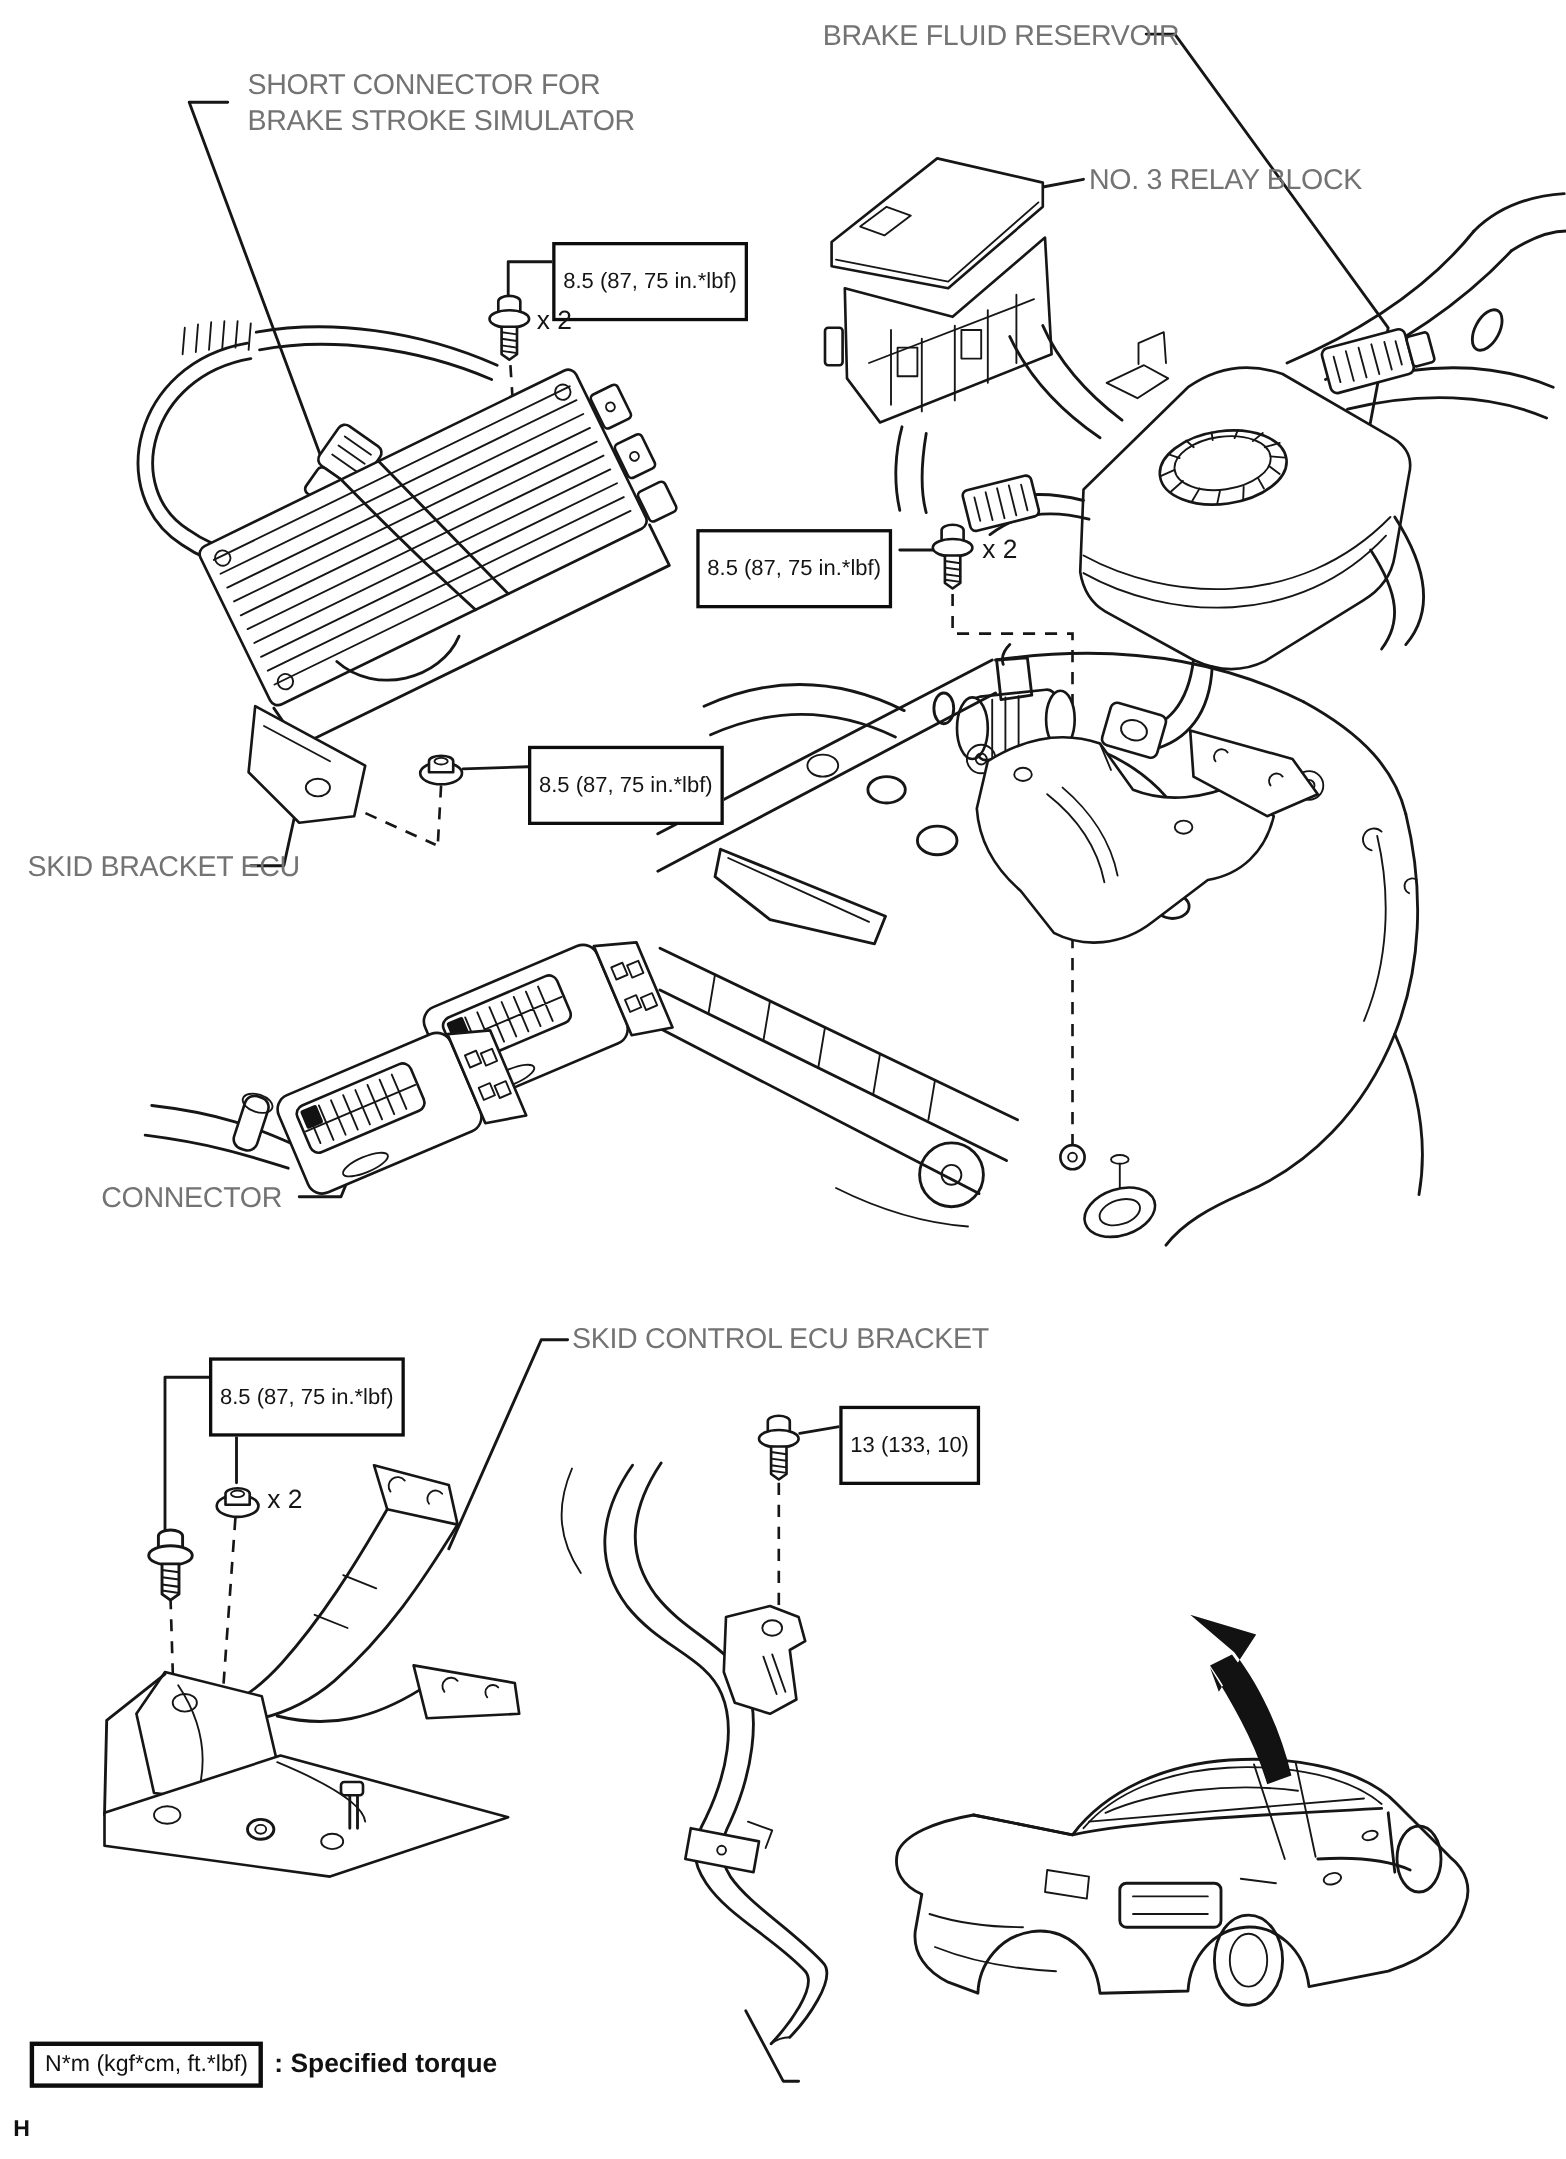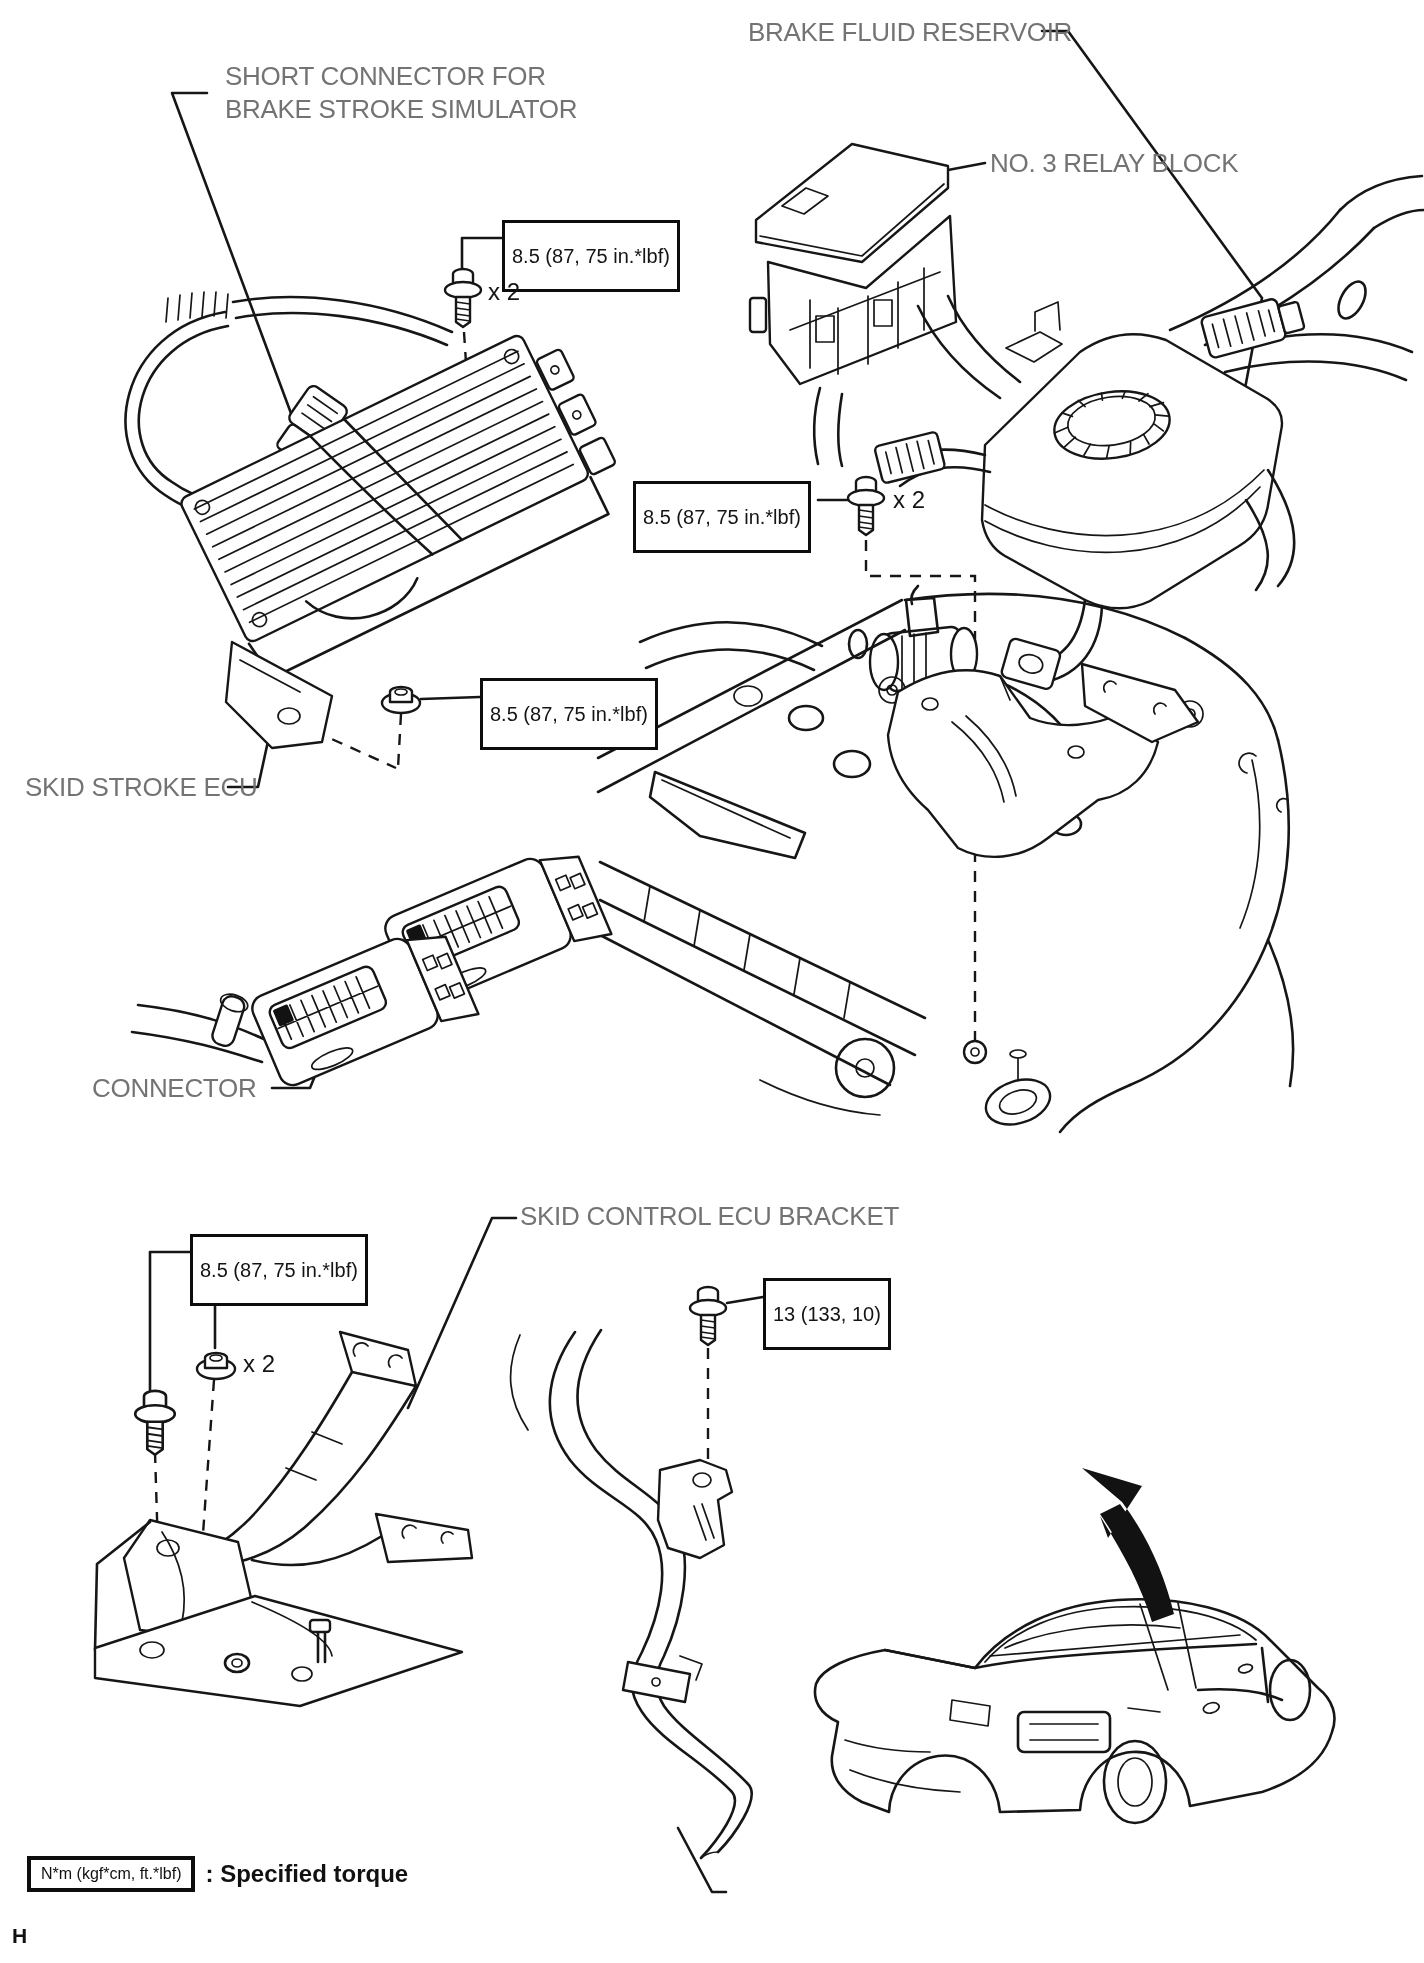--- a/index.html
+++ b/index.html
@@ -5,21 +5,21 @@
   html,body{margin:0;padding:0;background:#ffffff;}
   #page{position:relative;width:1424px;height:1963px;background:#fff;overflow:hidden;
         font-family:"Liberation Sans", sans-serif;color:#111;}
   #art{position:absolute;left:0;top:0;z-index:1;}
   .lbl{position:absolute;z-index:3;font-size:26px;line-height:33px;white-space:nowrap;
        color:#737373;letter-spacing:-0.3px;}
   .tq{position:absolute;z-index:3;font-size:20px;line-height:24px;white-space:nowrap;
       border:3px solid #0d0d0d;background:#fff;padding:21px 7px;color:#141414;}
   .x2{position:absolute;z-index:3;font-size:24px;white-space:nowrap;color:#141414;}
   #legend{position:absolute;left:27px;top:1856px;z-index:3;display:flex;align-items:center;gap:10px;}
-  #legend .lbox{border:4px solid #0d0d0d;padding:5px 10px;font-size:16px;white-space:nowrap;background:#fff;}
+  #legend .lbox{border:4px solid #0d0d0d;padding:5px 10px;font-size:21px;white-space:nowrap;background:#fff;}
   #legend .ldesc{font-size:24px;white-space:nowrap;font-weight:bold;}
   #footerH{position:absolute;left:12px;top:1924px;z-index:3;font-size:21px;font-weight:bold;}
   svg .ln{fill:none;stroke:#161616;stroke-width:2.6;stroke-linecap:round;stroke-linejoin:round;}
   svg .ln2{fill:none;stroke:#161616;stroke-width:1.7;stroke-linecap:round;stroke-linejoin:round;}
   svg .dash{fill:none;stroke:#161616;stroke-width:2.4;stroke-dasharray:11 9;stroke-linecap:butt;}
   svg .wfill{fill:#ffffff;stroke:#161616;stroke-width:2.4;stroke-linejoin:round;}
   svg .blk{fill:#121212;stroke:none;}
 </style>
 </head>
 <body>
@@ -336,21 +336,21 @@
 
   <div class="lbl" style="left:225px;top:60px;">
     <div>SHORT CONNECTOR FOR</div>
     <div>BRAKE STROKE SIMULATOR</div>
   </div>
 
   <div class="lbl" style="left:748px;top:16px;">BRAKE FLUID RESERVOIR</div>
 
   <div class="lbl" style="left:990px;top:147px;">NO. 3 RELAY BLOCK</div>
 
-  <div class="lbl" style="left:25px;top:771px;">SKID STROKE ECU</div>
+  <div class="lbl" style="left:25px;top:771px;">SKID BRACKET ECU</div>
 
   <div class="lbl" style="left:92px;top:1072px;">CONNECTOR</div>
 
   <div class="lbl" style="left:520px;top:1200px;">SKID CONTROL ECU BRACKET</div>
 
 
   <div class="tq" style="left:502px;top:220px;">8.5 (87, 75 in.*lbf)</div>
   <div class="x2" style="left:488px;top:278px;">x 2</div>
 
   <div class="tq" style="left:633px;top:481px;">8.5 (87, 75 in.*lbf)</div>

